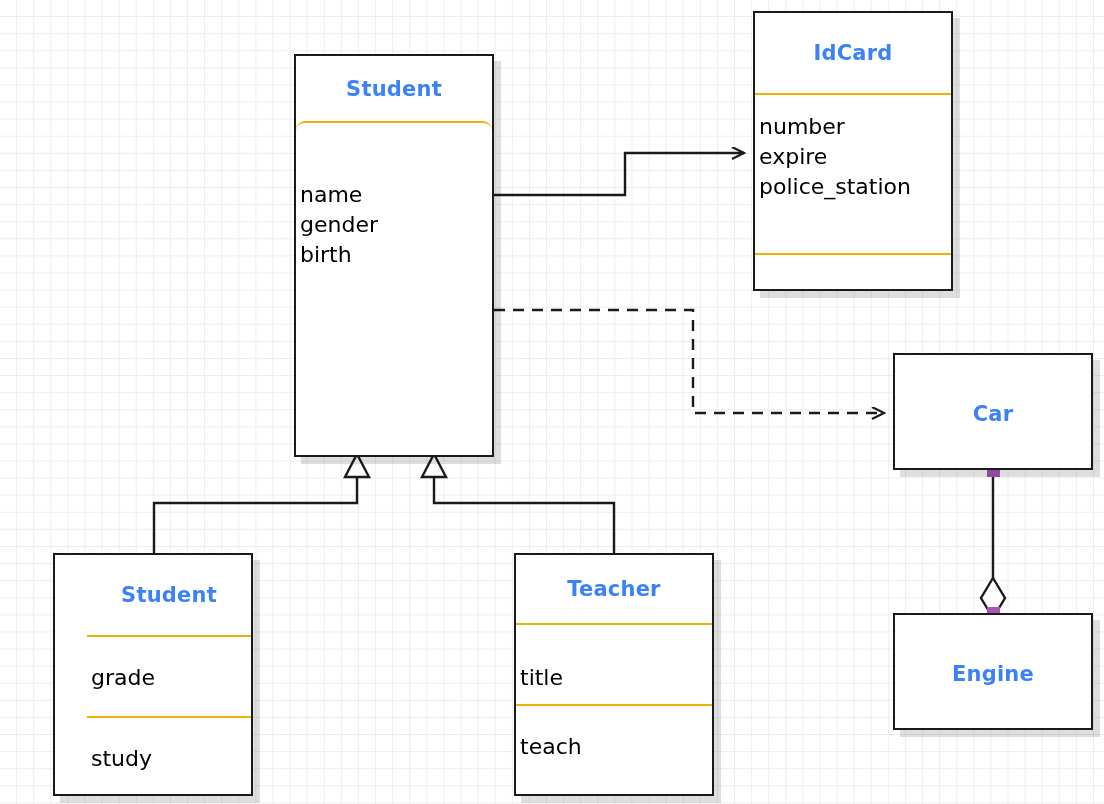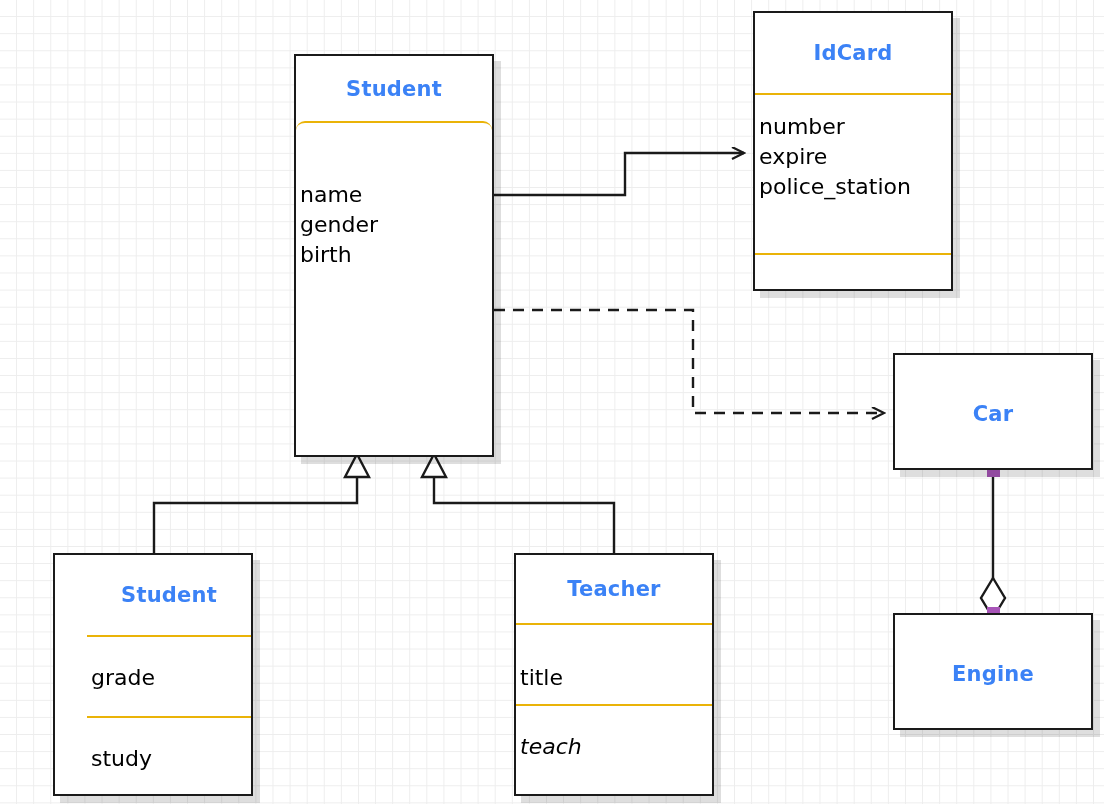--- a/index.html
+++ b/index.html
@@ -156,18 +156,18 @@
     </div>
   </div>
 
   <div class="uml-class" style="left:514px; top:553px; width:200px; height:243px;">
     <div class="compartment cmp-title" style="height:68px;">
       <span class="title-text">Teacher</span>
     </div>
     <div class="compartment cmp-list" style="height:81px;">
       <div class="member" style="position:absolute; left:4px; top:26px;margin-top:12px;">title</div>
     </div>
-    <div class="compartment cmp-list" style="height:82px;font-style:italic;">
+    <div class="compartment cmp-list" style="height:82px;">
       <div class="member" style="position:absolute; left:4px; top:26px;">teach</div>
     </div>
   </div>
 
 </div>
 
 </body></html>

